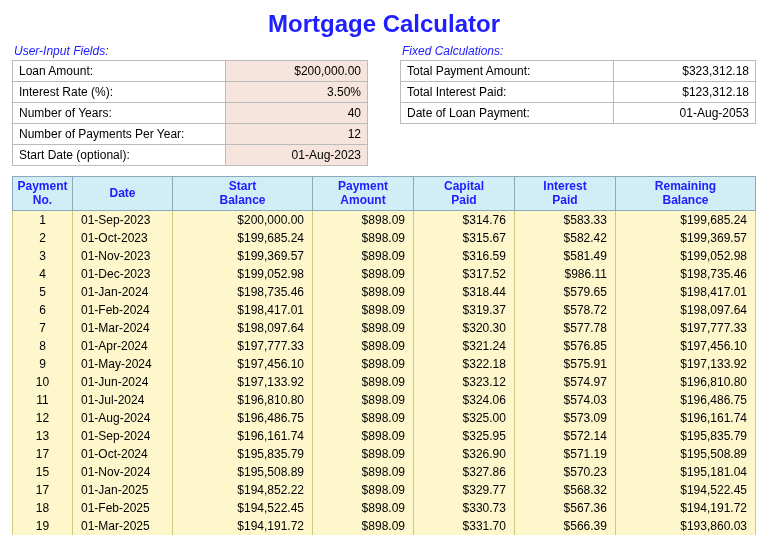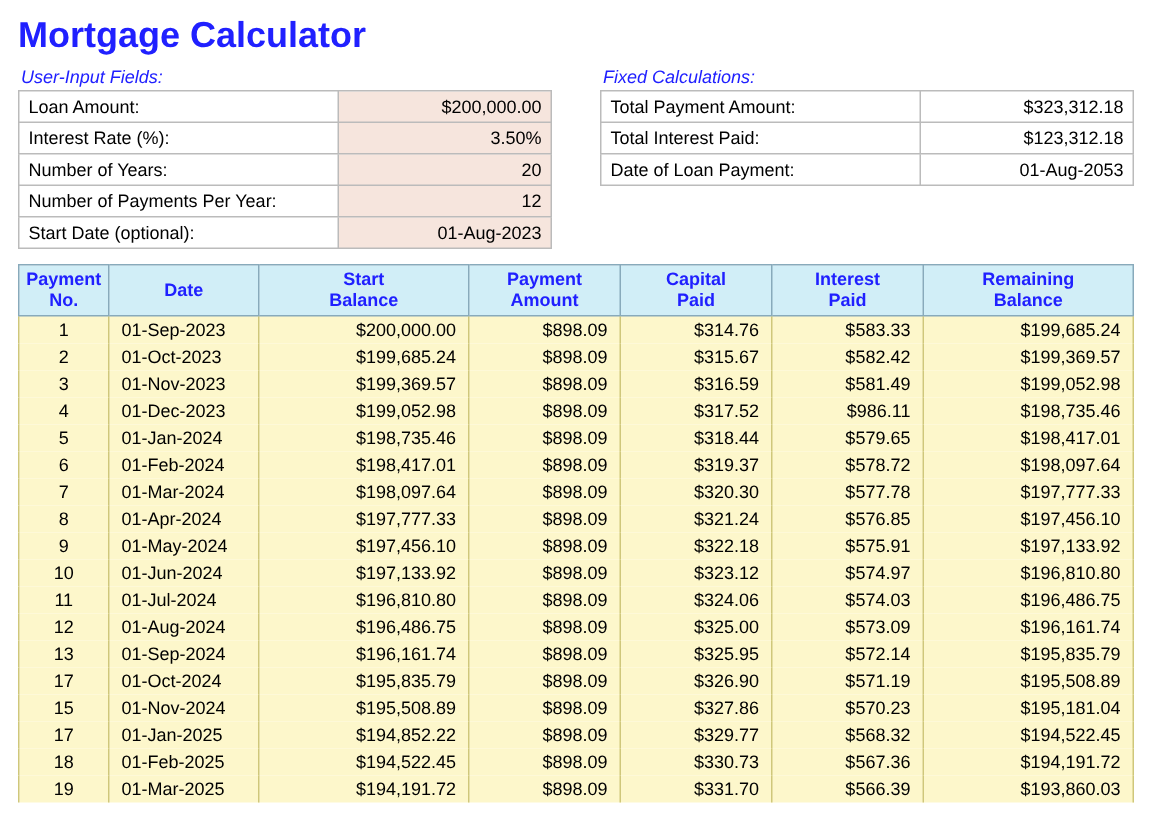--- a/index.html
+++ b/index.html
@@ -6,20 +6,21 @@
   body {
     margin: 0;
     padding: 8px 12px;
     font-family: Arial, Helvetica, sans-serif;
     font-size: 12px;
     color: #000;
     background: #fff;
     width: 768px;
   }
   .title {
+    text-align: center;
     color: #2020ff;
     font-size: 24px;
     font-weight: bold;
     margin: 2px 0 6px 0;
   }
   .summary {
     display: flex;
     gap: 32px;
     margin-bottom: 10px;
   }
@@ -88,21 +89,21 @@
           <tr>
             <td class="label">Loan Amount:</td>
             <td class="value">$200,000.00</td>
           </tr>
           <tr>
             <td class="label">Interest Rate (%):</td>
             <td class="value">3.50%</td>
           </tr>
           <tr>
             <td class="label">Number of Years:</td>
-            <td class="value">20</td>
+            <td class="value">40</td>
           </tr>
           <tr>
             <td class="label">Number of  Payments Per Year:</td>
             <td class="value">12</td>
           </tr>
           <tr>
             <td class="label">Start Date (optional):</td>
             <td class="value">01-Aug-2023</td>
           </tr>
         </tbody>

